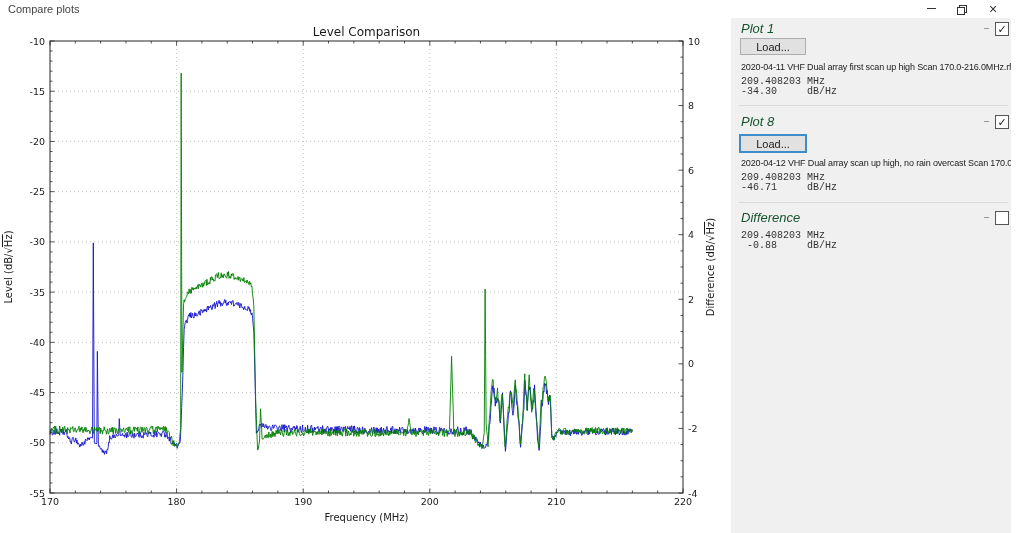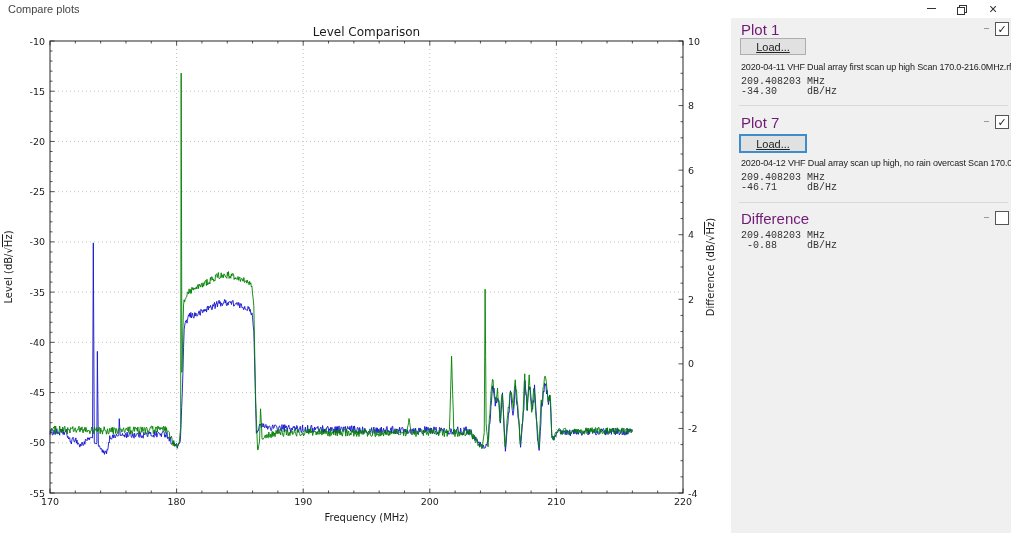--- a/index.html
+++ b/index.html
@@ -14,26 +14,26 @@
   .btn-restore{left:948px;}
   .restore-shape{position:relative;width:8px;height:8px;}
   .restore-shape::before{content:"";position:absolute;left:2px;top:0;width:6px;height:6px;border:1px solid #333;}
   .restore-shape::after{content:"";position:absolute;left:0;top:2px;width:6px;height:6px;border:1px solid #333;background:#fff;}
   .btn-close{left:980px;font-size:14px;color:#333;line-height:14px;}
   
   .plot-region{position:absolute;top:20px;left:0;width:731px;height:513px;background:#fff;}
   svg text{font-family:"DejaVu Sans", sans-serif;fill:#1a1a1a;}
   
   .sidebar{position:absolute;top:18px;left:731px;width:280px;height:515px;background:#f0f0f0;}
-  .sec-title{position:absolute;left:10px;font-size:15px;color:#701a75;}
+  .sec-title{position:absolute;left:10px;font-size:13px;color:#14532d;font-style:italic;}
   .grip{position:absolute;left:253px;width:5px;height:1px;background:#999;}
   .checkbox{position:absolute;left:264px;width:12px;height:12px;background:#fff;border:1px solid #555;font-size:11px;line-height:12px;text-align:center;color:#222;}
   .checkbox.on::after{content:"✓";}
   .load-btn{position:absolute;left:9px;width:66px;height:17px;background:#e1e1e1;border:1px solid #adadad;
-            font-family:"Liberation Sans",sans-serif;font-size:11px;color:#222;padding:0;text-decoration:underline;}
+            font-family:"Liberation Sans",sans-serif;font-size:11px;color:#222;padding:0;}
   .load-btn.focused{border:2px solid #3d8ccc;width:68px;height:19px;margin-left:-1px;margin-top:-1px;}
   .filename{position:absolute;left:10px;right:0;font-size:9px;letter-spacing:-0.15px;color:#222;white-space:nowrap;overflow:hidden;}
   .mono{position:absolute;left:10px;font-family:Liberation Mono, monospace;font-size:10px;color:#333;white-space:pre;}
   .sep{position:absolute;left:8px;right:3px;height:1px;background:#d9d9d9;}
 </style>
 </head>
 <body>
 
 <div class="titlebar">
   <span class="apptitle">Compare plots</span>
@@ -226,21 +226,21 @@
   <span class="sec-title" style="top:3px">Plot 1</span>
   <span class="grip" style="top:10px"></span>
   <span class="checkbox on" style="top:4px"></span>
   <button class="load-btn" style="top:20px">Load...</button>
   <div class="filename" style="top:44px">2020-04-11 VHF Dual array first scan up high Scan 170.0-216.0MHz.rfs</div>
   <div class="mono" style="top:58px">209.408203 MHz</div>
   <div class="mono" style="top:68px">-34.30     dB/Hz</div>
 
   <div class="sep" style="top:87px"></div>
 
-  <span class="sec-title" style="top:96px">Plot 7</span>
+  <span class="sec-title" style="top:96px">Plot 8</span>
   <span class="grip" style="top:103px"></span>
   <span class="checkbox on" style="top:97px"></span>
   <button class="load-btn focused" style="top:117px">Load...</button>
   <div class="filename" style="top:140px">2020-04-12 VHF Dual array scan up high, no rain overcast Scan 170.0-216.0M</div>
   <div class="mono" style="top:154px">209.408203 MHz</div>
   <div class="mono" style="top:164px">-46.71     dB/Hz</div>
 
   <div class="sep" style="top:184px"></div>
 
   <span class="sec-title" style="top:192px">Difference</span>

